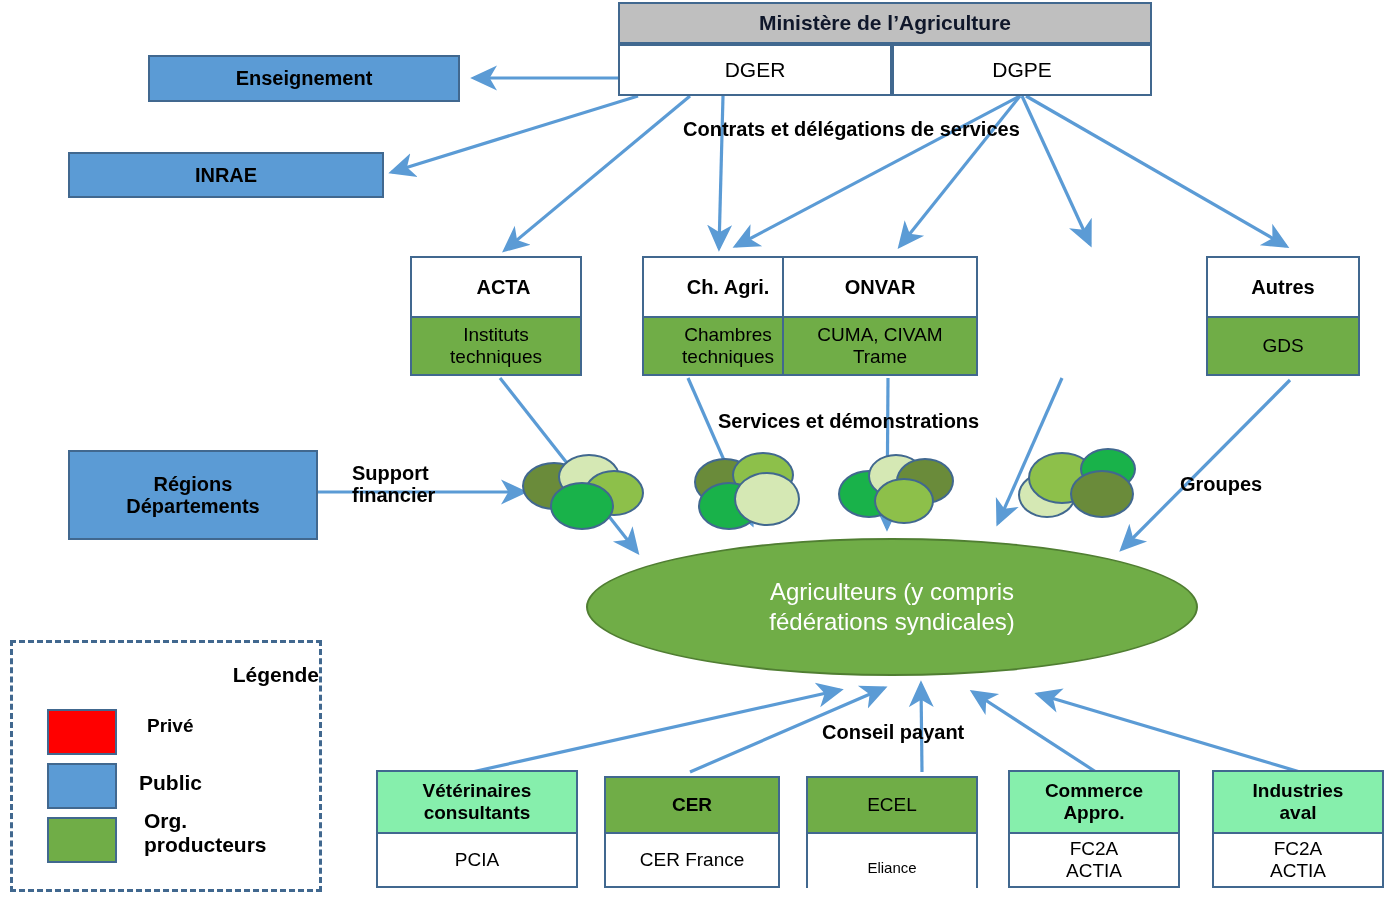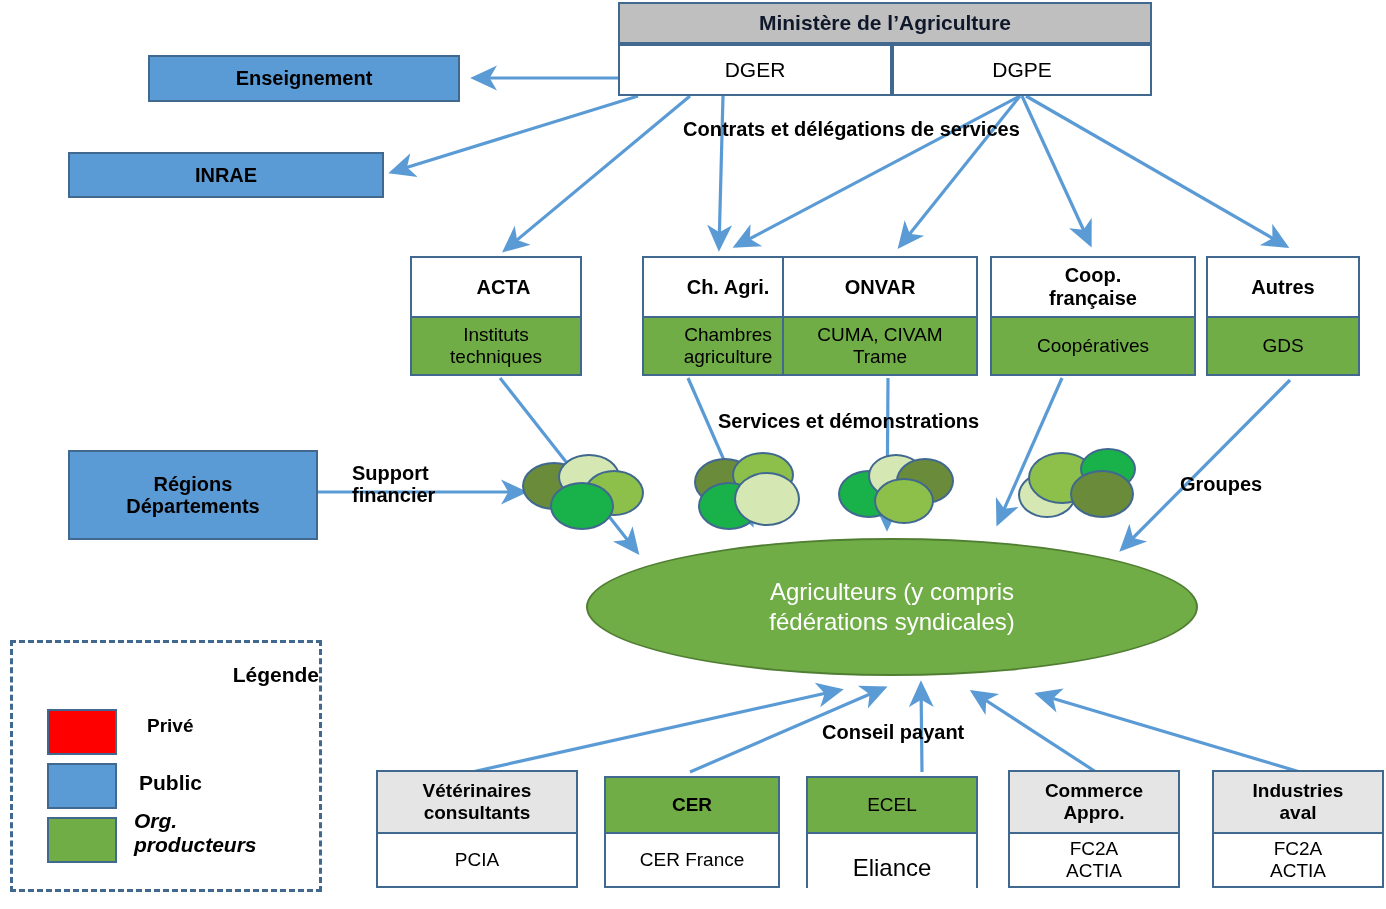--- a/index.html
+++ b/index.html
@@ -6,21 +6,21 @@
   body{font-family:"Liberation Sans",sans-serif;}
   #stage{position:relative;width:1386px;height:909px;background:#fff;overflow:hidden;}
   #wires{position:absolute;left:0;top:0;width:1386px;height:909px;pointer-events:none;}
 
   .box{position:absolute;box-sizing:border-box;border:2px solid #41688f;display:flex;
        align-items:center;justify-content:center;text-align:center;line-height:1.12;}
   .b-blue{background:#5b9bd5;color:#000;font-weight:bold;}
   .b-grey{background:#bfbfbf;color:#0f172a;font-weight:bold;}
   .b-white{background:#ffffff;color:#000;}
   .b-green{background:#70ad47;color:#000;}
-  .b-red{background:#e5e5e5;color:#000;font-weight:bold;}
+  .b-red{background:#86efac;color:#000;font-weight:bold;}
 
   .stack{position:absolute;box-sizing:border-box;border:2px solid #41688f;background:#fff;}
   .stack .top,.stack .bot{box-sizing:border-box;display:flex;align-items:center;
       justify-content:center;text-align:center;line-height:1.15;width:100%;}
   .stack .top{border-bottom:2px solid #41688f;}
 
   .lbl{position:absolute;font-weight:bold;color:#000;white-space:pre;line-height:1.12;}
 
   .ellipse{position:absolute;border-radius:50%;background:#70ad47;border:2px solid #507e32;
     display:flex;align-items:center;justify-content:center;text-align:center;color:#ffffff;
@@ -109,34 +109,29 @@
 
   <div class="stack" style="left:410px;top:256px;width:172px;height:120px;">
     <div class="top b-white" style="height:60px;font-size:20px;font-weight:bold;white-space:pre;padding-left:15px;">ACTA</div>
     <div class="bot b-green" style="height:56px;font-size:19px;white-space:pre;">Instituts
 techniques</div>
   </div>
 
   <div class="stack" style="left:596px;top:256px;width:172px;height:120px;margin-left:46px;">
     <div class="top b-white" style="height:60px;font-size:20px;font-weight:bold;white-space:pre;">Ch. Agri.</div>
     <div class="bot b-green" style="height:56px;font-size:19px;white-space:pre;">Chambres
-agriculture</div>
+techniques</div>
   </div>
 
   <div class="stack" style="left:782px;top:256px;width:196px;height:120px;">
     <div class="top b-white" style="height:60px;font-size:20px;font-weight:bold;white-space:pre;">ONVAR</div>
     <div class="bot b-green" style="height:56px;font-size:19px;white-space:pre;">CUMA, CIVAM
 Trame</div>
   </div>
 
-  <div class="stack" style="left:990px;top:256px;width:206px;height:120px;">
-    <div class="top b-white" style="height:60px;font-size:20px;font-weight:bold;white-space:pre;">Coop.
-française</div>
-    <div class="bot b-green" style="height:56px;font-size:19px;white-space:pre;">Coopératives</div>
-  </div>
 
   <div class="stack" style="left:1206px;top:256px;width:154px;height:120px;">
     <div class="top b-white" style="height:60px;font-size:20px;font-weight:bold;white-space:pre;">Autres</div>
     <div class="bot b-green" style="height:56px;font-size:19px;white-space:pre;">GDS</div>
   </div>
 
   <div class="cluster" style="left:520px;top:452px;width:120px;height:76px;">
     <i style="left:2px;top:10px;width:60px;height:44px;background:#6a8b3a;"></i>
     <i style="left:38px;top:2px;width:58px;height:42px;background:#d5e8b4;"></i>
     <i style="left:64px;top:18px;width:56px;height:42px;background:#8dc04a;"></i>
@@ -173,21 +168,21 @@
     <div class="bot b-white" style="height:52px;font-size:19px;white-space:pre;">PCIA</div>
   </div>
 
   <div class="stack" style="left:604px;top:776px;width:176px;height:112px;">
     <div class="top b-green" style="height:56px;font-size:19px;font-weight:bold;white-space:pre;">CER</div>
     <div class="bot b-white" style="height:52px;font-size:19px;white-space:pre;">CER France</div>
   </div>
 
   <div class="stack" style="left:806px;top:776px;width:172px;height:112px;">
     <div class="top b-green" style="height:56px;font-size:19px;font-weight:normal;white-space:pre;">ECEL</div>
-    <div class="bot b-white" style="height:68px;font-size:24px;white-space:pre;">Eliance</div>
+    <div class="bot b-white" style="height:68px;font-size:15px;white-space:pre;">Eliance</div>
   </div>
 
   <div class="stack" style="left:1008px;top:770px;width:172px;height:118px;">
     <div class="top b-red" style="height:62px;font-size:19px;white-space:pre;">Commerce
 Appro.</div>
     <div class="bot b-white" style="height:52px;font-size:19px;white-space:pre;">FC2A
 ACTIA</div>
   </div>
 
   <div class="stack" style="left:1212px;top:770px;width:172px;height:118px;">
@@ -200,17 +195,17 @@
   <div class="legend" style="left:10px;top:640px;width:312px;height:252px;">
     <div class="title" style="top:20px;font-size:21px;">Légende</div>
 
     <div class="sw" style="left:34px;top:66px;width:66px;height:42px;background:#ff0000;"></div>
     <div class="lt" style="left:126px;top:72px;font-size:19px;white-space:pre;margin-left:8px;">Privé</div>
 
     <div class="sw" style="left:34px;top:120px;width:66px;height:42px;background:#5b9bd5;"></div>
     <div class="lt" style="left:126px;top:128px;font-size:21px;white-space:pre;">Public</div>
 
     <div class="sw" style="left:34px;top:174px;width:66px;height:42px;background:#70ad47;"></div>
-    <div class="lt" style="left:121px;top:166px;font-size:21px;white-space:pre;font-style:italic;">Org.
+    <div class="lt" style="left:131px;top:166px;font-size:21px;white-space:pre;">Org.
 producteurs</div>
   </div>
 
 </div>
 
 </body></html>

